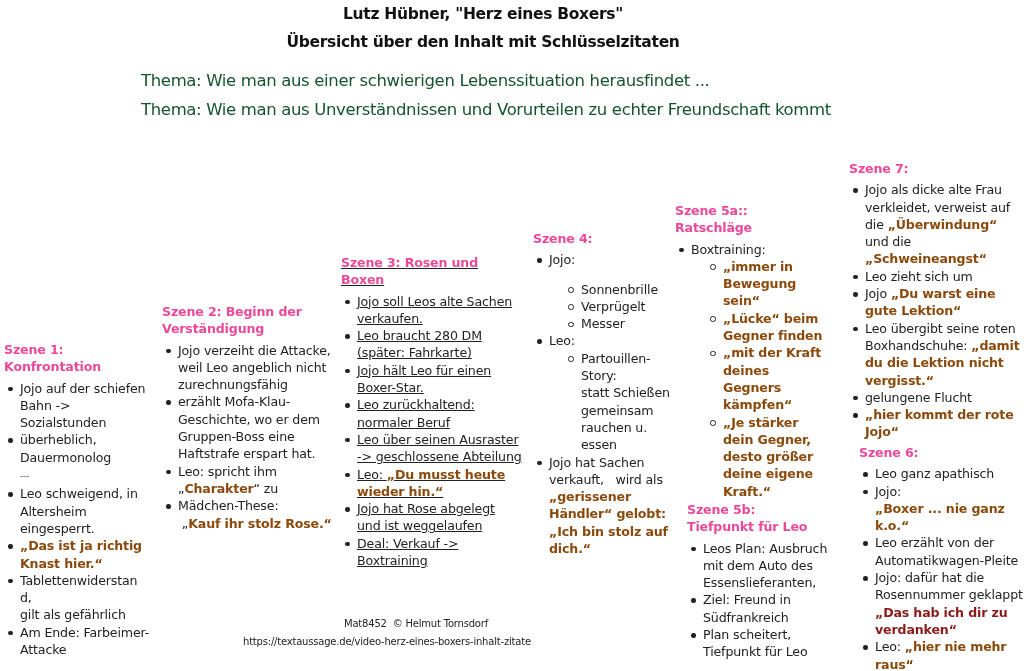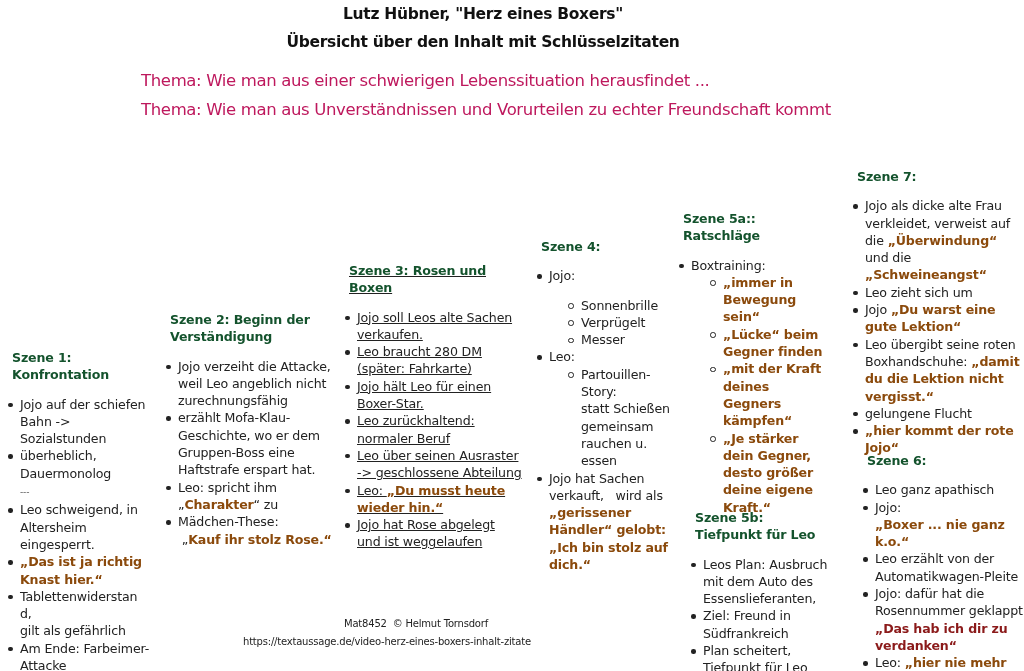--- a/index.html
+++ b/index.html
@@ -27,38 +27,38 @@
       color: #111;
     }
     #title1 { top: 5px; }
     #title2 { top: 33px; }
     .thema {
       position: absolute;
       left: 141px;
       font-family: "DejaVu Sans", sans-serif;
       font-size: 16.5px;
       letter-spacing: -0.35px;
-      color: #be185d;
+      color: #14532d;
       white-space: nowrap;
     }
     #thema1 { top: 71px; }
     #thema2 { top: 100px; }
 
     .scene {
       position: absolute;
       font-family: "DejaVu Sans", sans-serif;
       font-size: 12.6px;
       line-height: 17.3px;
       color: #222;
       letter-spacing: -0.15px;
     }
     .scene-title {
       font-weight: bold;
-      color: #14532d;
-      margin: 12px;
+      color: #ec4899;
+      margin: 4px;
     }
     .scene ul {
       margin: 0;
       padding-left: 20px;
       list-style: none;
     }
     .scene ul li {
       position: relative;
       margin: 0;
     }
@@ -144,20 +144,21 @@
 <div class="scene" style="left:337px; top:250px; width:185px;text-decoration:underline;">
   <div class="scene-title">Szene 3: Rosen und Boxen</div>
   <ul class="l1">
     <li><span>Jojo soll Leos alte Sachen verkaufen.</span></li>
     <li><span>Leo braucht 280 DM (später: Fahrkarte)</span></li>
     <li><span>Jojo hält Leo für einen Boxer-Star.</span></li>
     <li><span>Leo zurückhaltend: normaler Beruf</span></li>
     <li><span>Leo über seinen Ausraster -&gt; geschlossene Abteilung</span></li>
     <li><span>Leo: </span><span class="q">„Du musst heute wieder hin.“</span></li>
     <li><span>Jojo hat Rose abgelegt und ist weggelaufen</span></li>
+    <li><span>Deal: Verkauf -&gt; Boxtraining</span></li>
   </ul>
 </div>
 
 <div class="scene" style="left:529px; top:226px; width:150px;">
   <div class="scene-title">Szene 4:</div>
   <ul class="l1">
     <li><span>Jojo:</span>
       <ul class="l2" style="padding-left:32px;margin-top:12px;">
         <li><span>Sonnenbrille</span></li>
         <li><span>Verprügelt</span></li>

